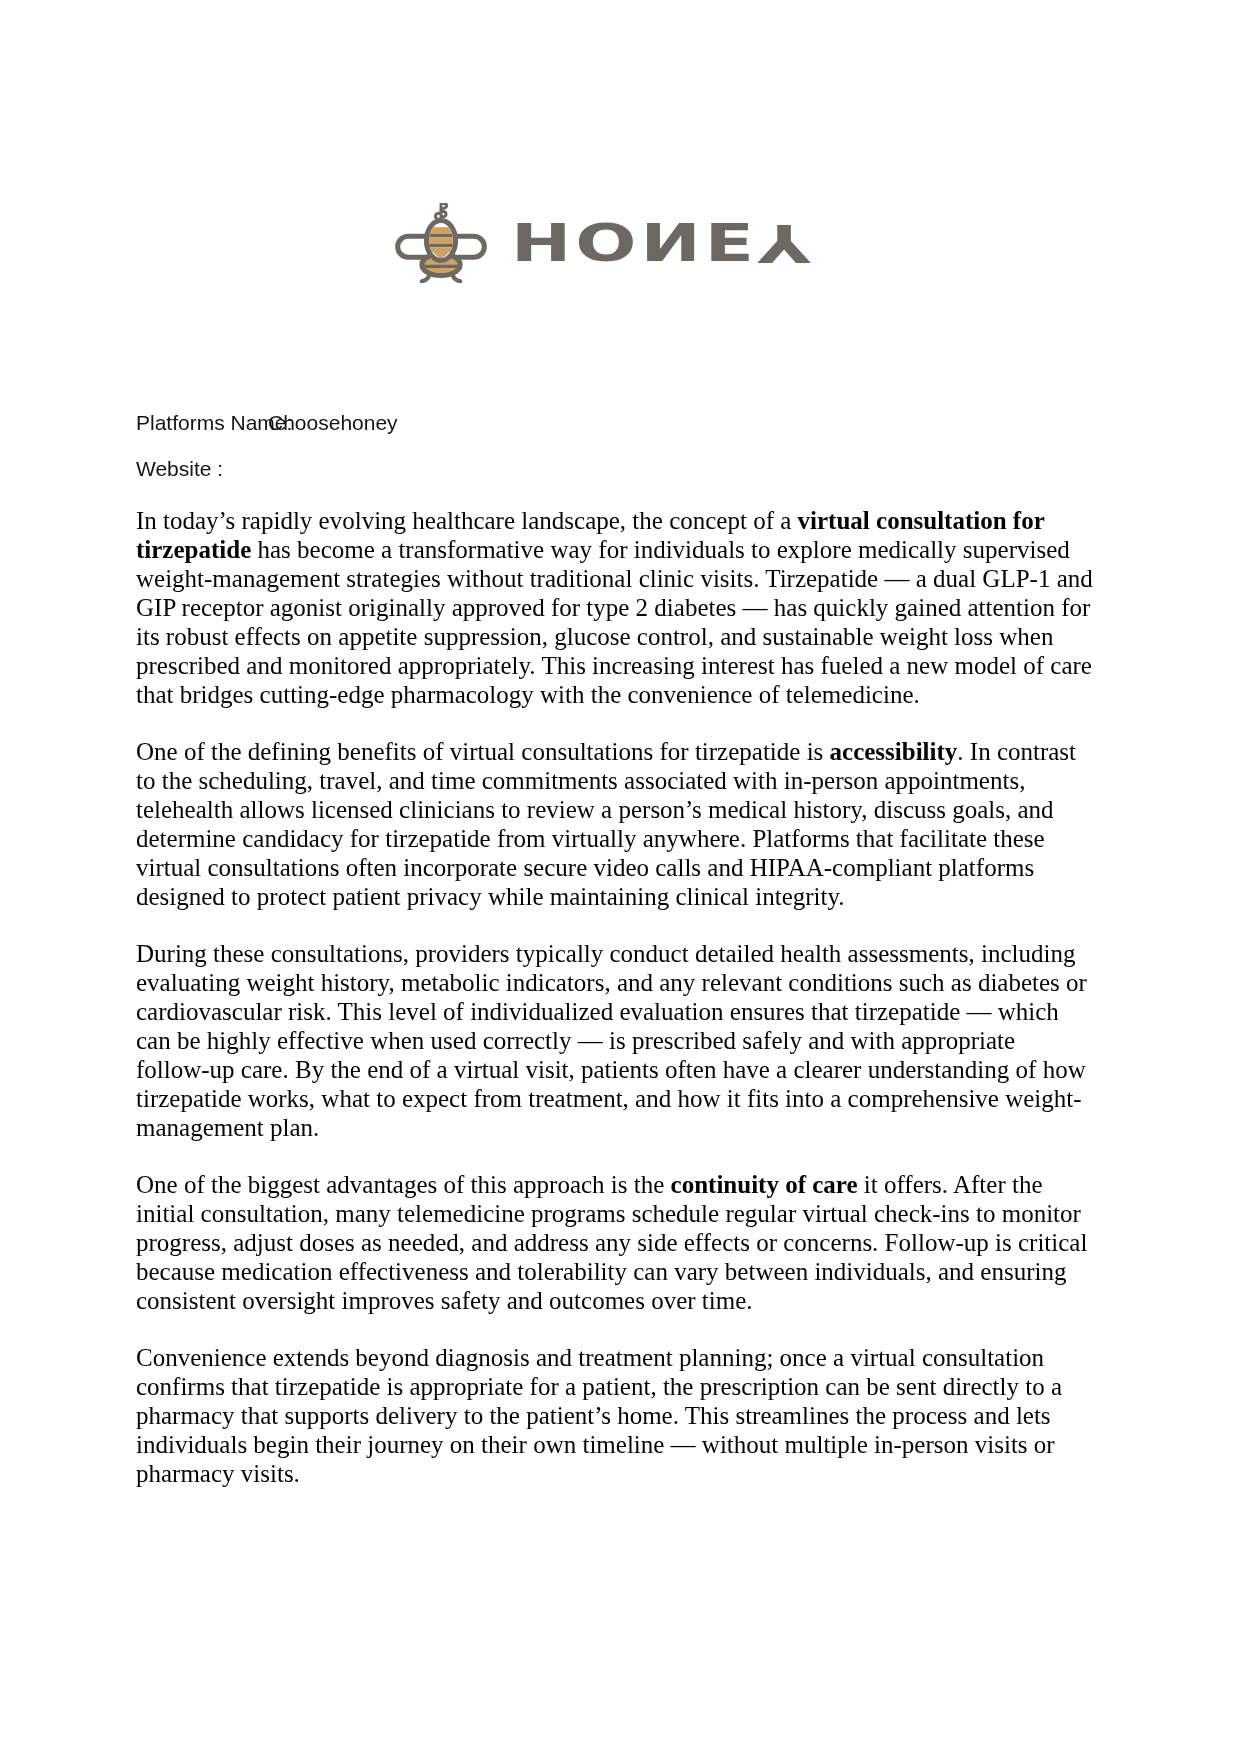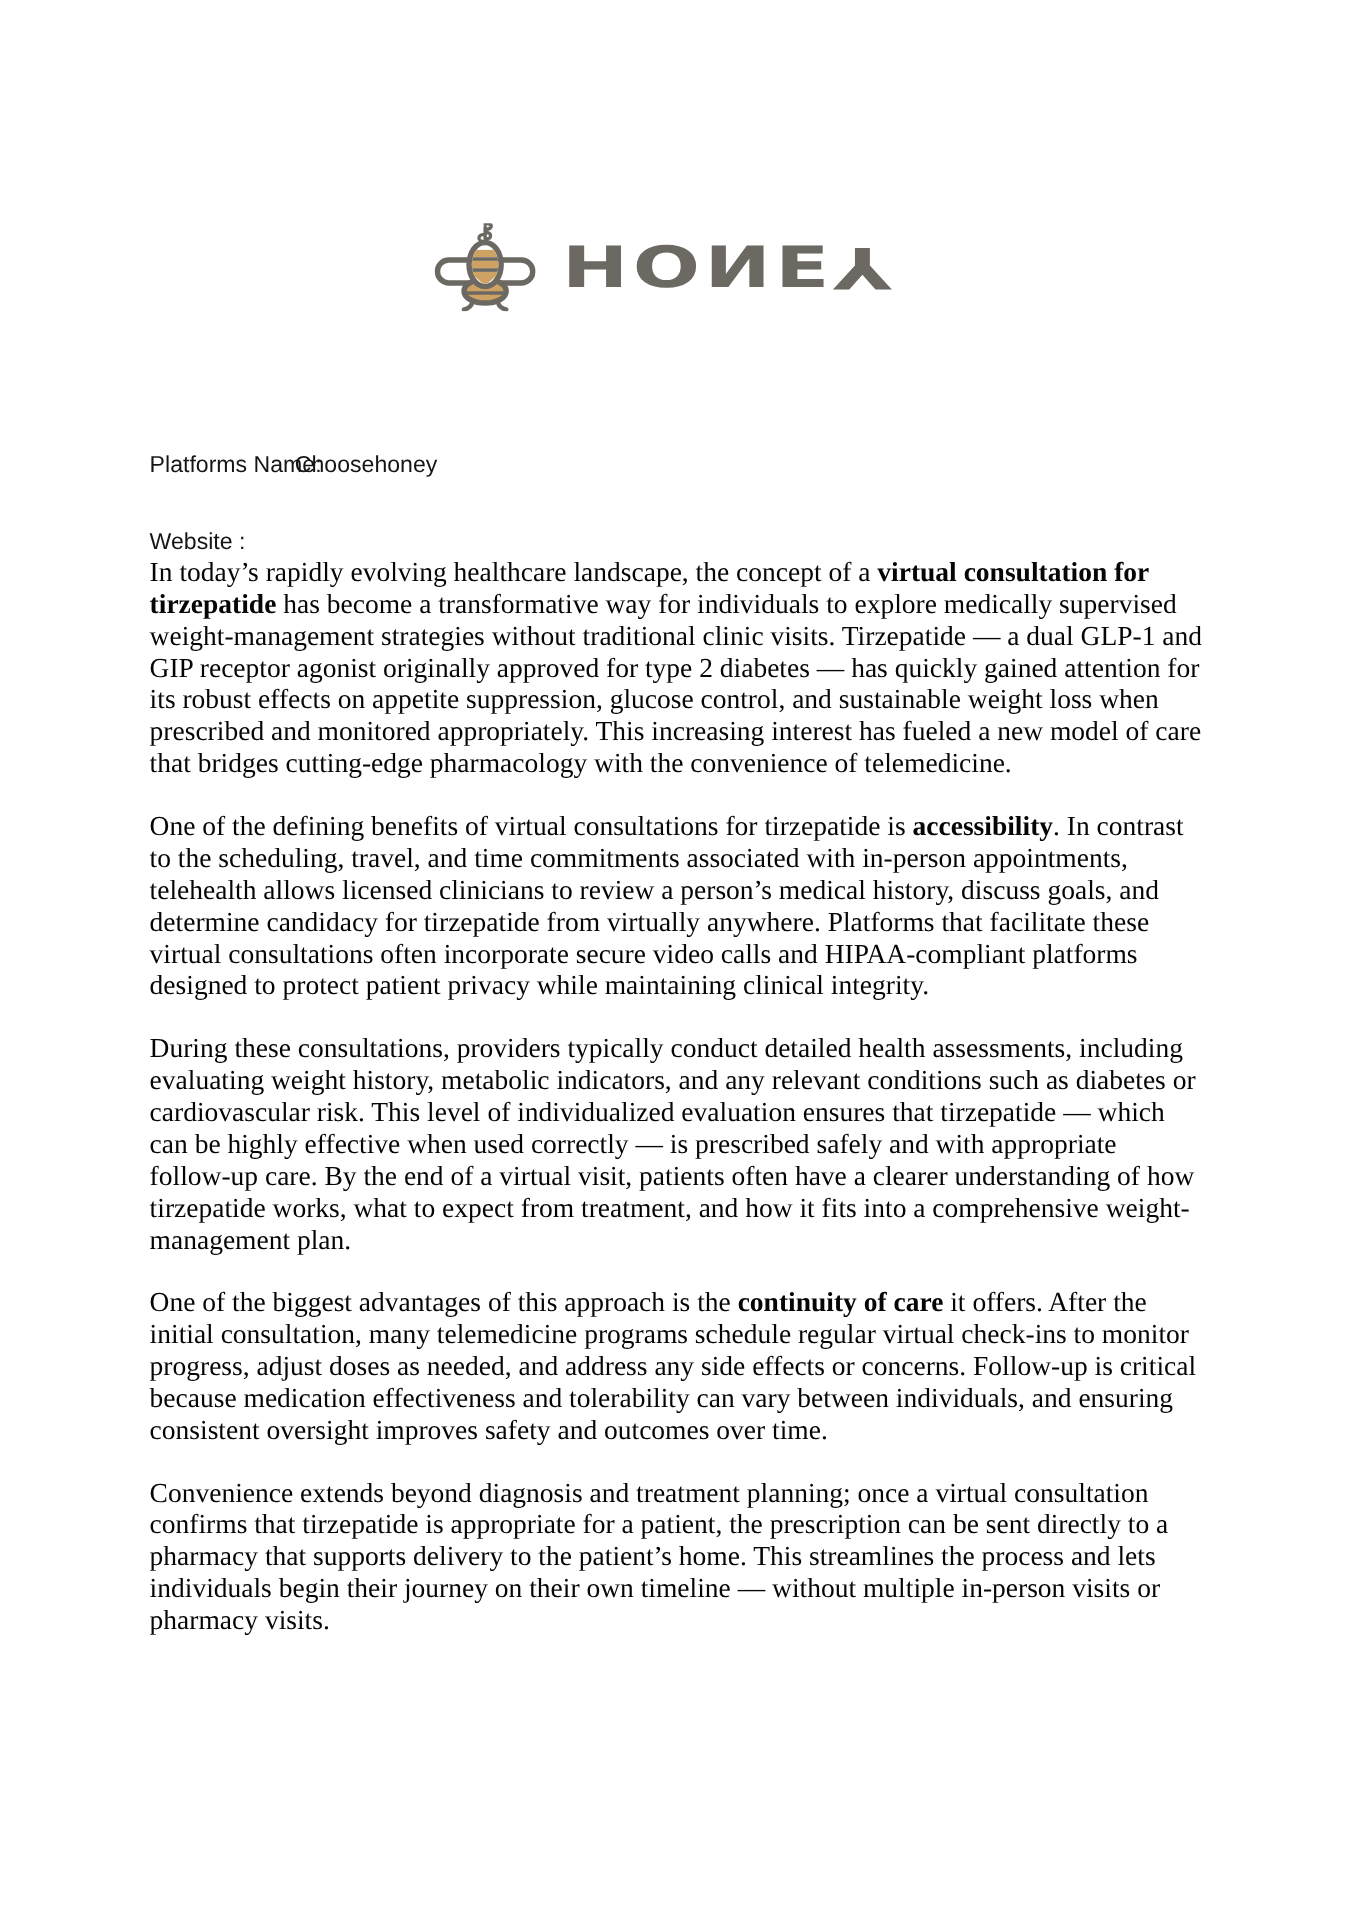--- a/index.html
+++ b/index.html
@@ -47,21 +47,21 @@
   .meta-row {
     position: absolute;
     left: 136px;
     width: 700px; height: 30px;
     font-family: "Liberation Sans", sans-serif;
     font-size: 21px;
     line-height: 26px;
     color: #151515;
   }
   .row-business { top: 410px; }
-  .row-website  { top: 456px; margin-top: 24px; }
+  .row-website  { top: 456px; }
   .meta-label { position: absolute; left: 0; top: 0; white-space: nowrap; }
   .meta-value { position: absolute; left: 132px; top: 0; white-space: nowrap; }
   a.site-link {
     color: var(--link-color, #0563c1);
     text-decoration: underline;
   }
 
   
   .body-text {
     position: absolute;

